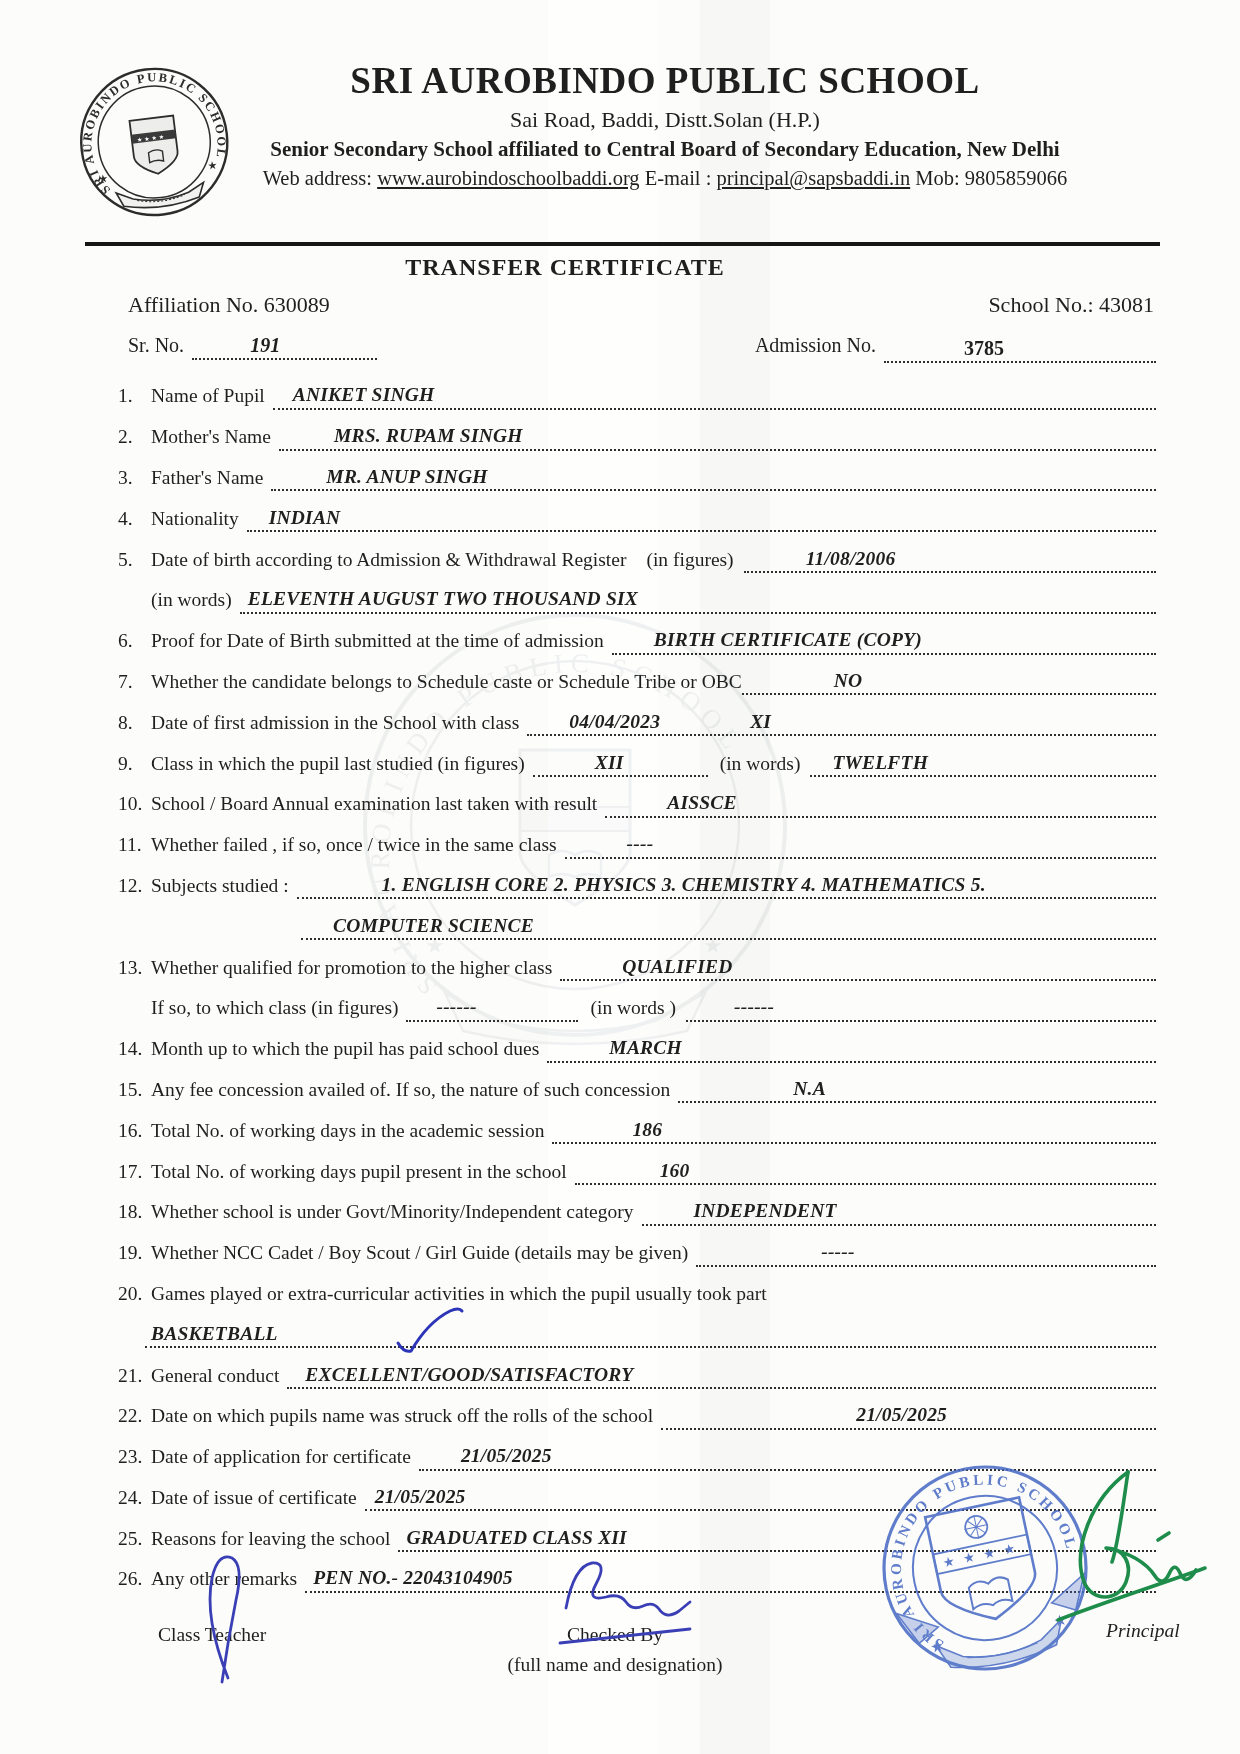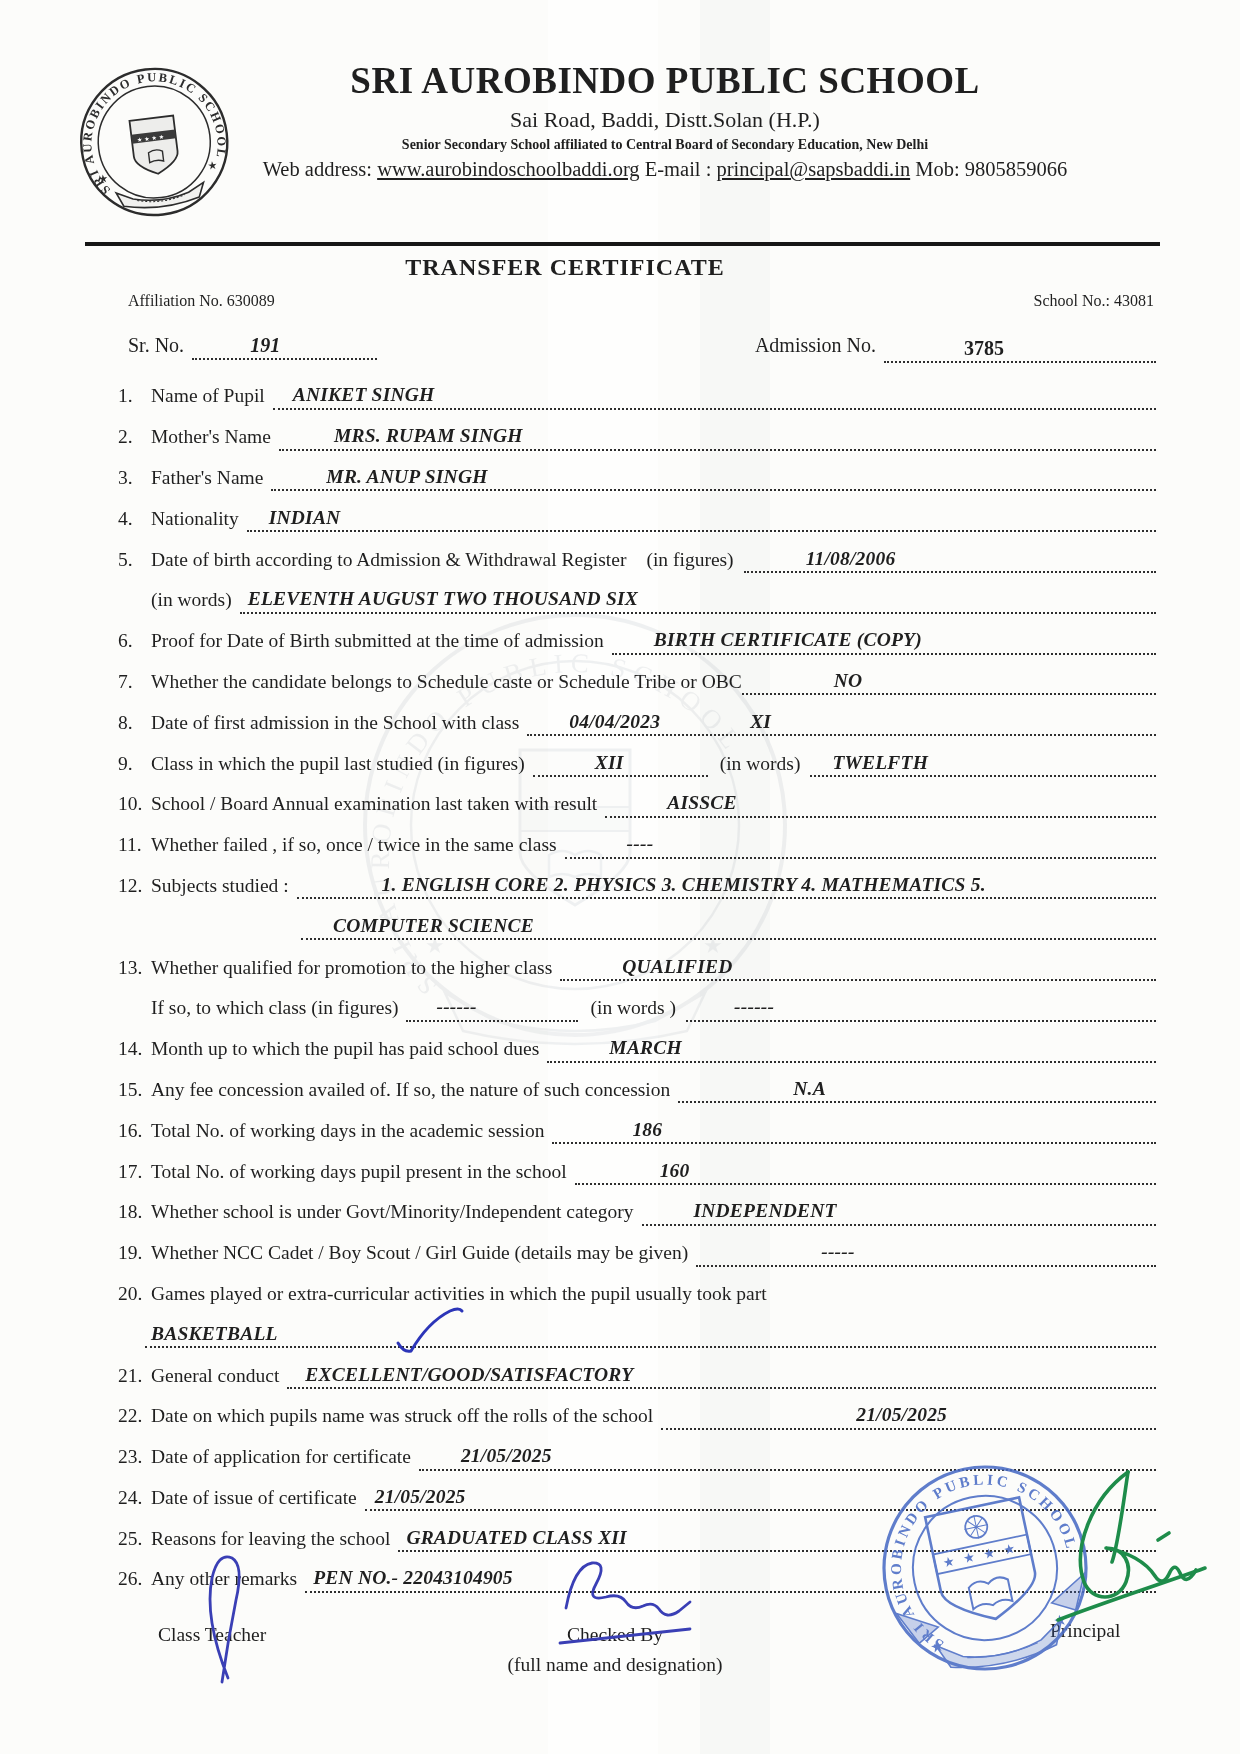--- a/index.html
+++ b/index.html
@@ -6,29 +6,29 @@
   .page{position:relative;width:1240px;height:1754px;margin:0 auto;background:#fcfcfa;
         font-family:"Liberation Serif",serif;color:#1f1f1f;overflow:hidden;}
   .scanband{position:absolute;top:0;bottom:0;left:548px;width:110px;background:rgba(255,255,255,.55);}
   .scanband2{position:absolute;top:0;bottom:0;left:700px;width:70px;background:rgba(190,195,200,.07);}
 
   
   .logo{position:absolute;left:74px;top:60px;width:160px;height:160px;}
   .hdr{position:absolute;left:150px;right:60px;top:62px;text-align:center;}
   .hdr .sch{font-size:37px;font-weight:bold;letter-spacing:.5px;line-height:1.05;}
   .hdr .adr{font-size:22px;margin-top:6px;}
-  .hdr .aff{font-size:14px;font-weight:bold;margin-top:4px;}
+  .hdr .aff{font-size:21px;font-weight:bold;margin-top:4px;}
   .hdr .contact{font-size:20.5px;margin-top:5px;}
   .hdr .u{text-decoration:underline;}
   .divider{position:absolute;left:85px;right:80px;top:242px;height:3.5px;background:#161616;}
   .doctitle{position:absolute;left:0;right:110px;top:254px;text-align:center;
             font-size:24px;font-weight:bold;letter-spacing:1px;}
 
   
-  .meta1{position:absolute;left:128px;right:86px;top:292px;display:flex;justify-content:space-between;font-size:16px;}
+  .meta1{position:absolute;left:128px;right:86px;top:292px;display:flex;justify-content:space-between;font-size:22px;}
   .meta2{position:absolute;left:128px;right:84px;top:330px;display:flex;justify-content:space-between;font-size:20px;}
   .mgrp{display:flex;align-items:center;}
   .mgrp .lb{padding:0 8px 2px 0;}
   .mfill{border-bottom:2px dotted #2e2e2e;display:flex;align-items:flex-end;}
   .mval{font-weight:bold;padding-bottom:1px;}
 
   
   .form{position:absolute;left:118px;right:84px;top:369px;}
   .ln{height:40.8px;display:flex;align-items:flex-end;font-size:19.5px;line-height:1.15;white-space:nowrap;}
   .no{width:33px;flex:none;padding-bottom:2px;}
@@ -378,21 +378,21 @@
         <span class="lb">Any other remarks</span>
       <span class="fill">
           <span class="val" style="padding-left:8px;">PEN NO.- 22043104905</span>
         </span>
     </div>
   </div>
 
   <div class="sig" style="left:158px;top:1624px;">Class Teacher</div>
   <div class="sig center" style="left:455px;top:1624px;width:320px;">Checked By</div>
   <div class="sig center" style="left:455px;top:1654px;width:320px;">(full name and designation)</div>
-  <div class="sig" style="left:1050px;top:1620px;">Principal</div>
+  <div class="sig" style="left:1106px;top:1620px;font-style:italic;">Principal</div>
 
   <svg class="overlay" viewBox="0 0 1240 1754">
 
     <g transform="translate(985,1568) rotate(-12)" opacity="0.88" stroke="#4a6cc5" fill="none">
       <circle r="101" stroke-width="3.2"></circle>
       <circle r="72" stroke-width="2"></circle>
       <defs>
           <path id="stampArc" d="M -55 64 A 84 84 0 1 1 55 64"></path>
         </defs>
       <text font-size="15" letter-spacing="3.2" fill="#4a6cc5" stroke="none" font-family="Liberation Serif,serif" font-weight="bold">

